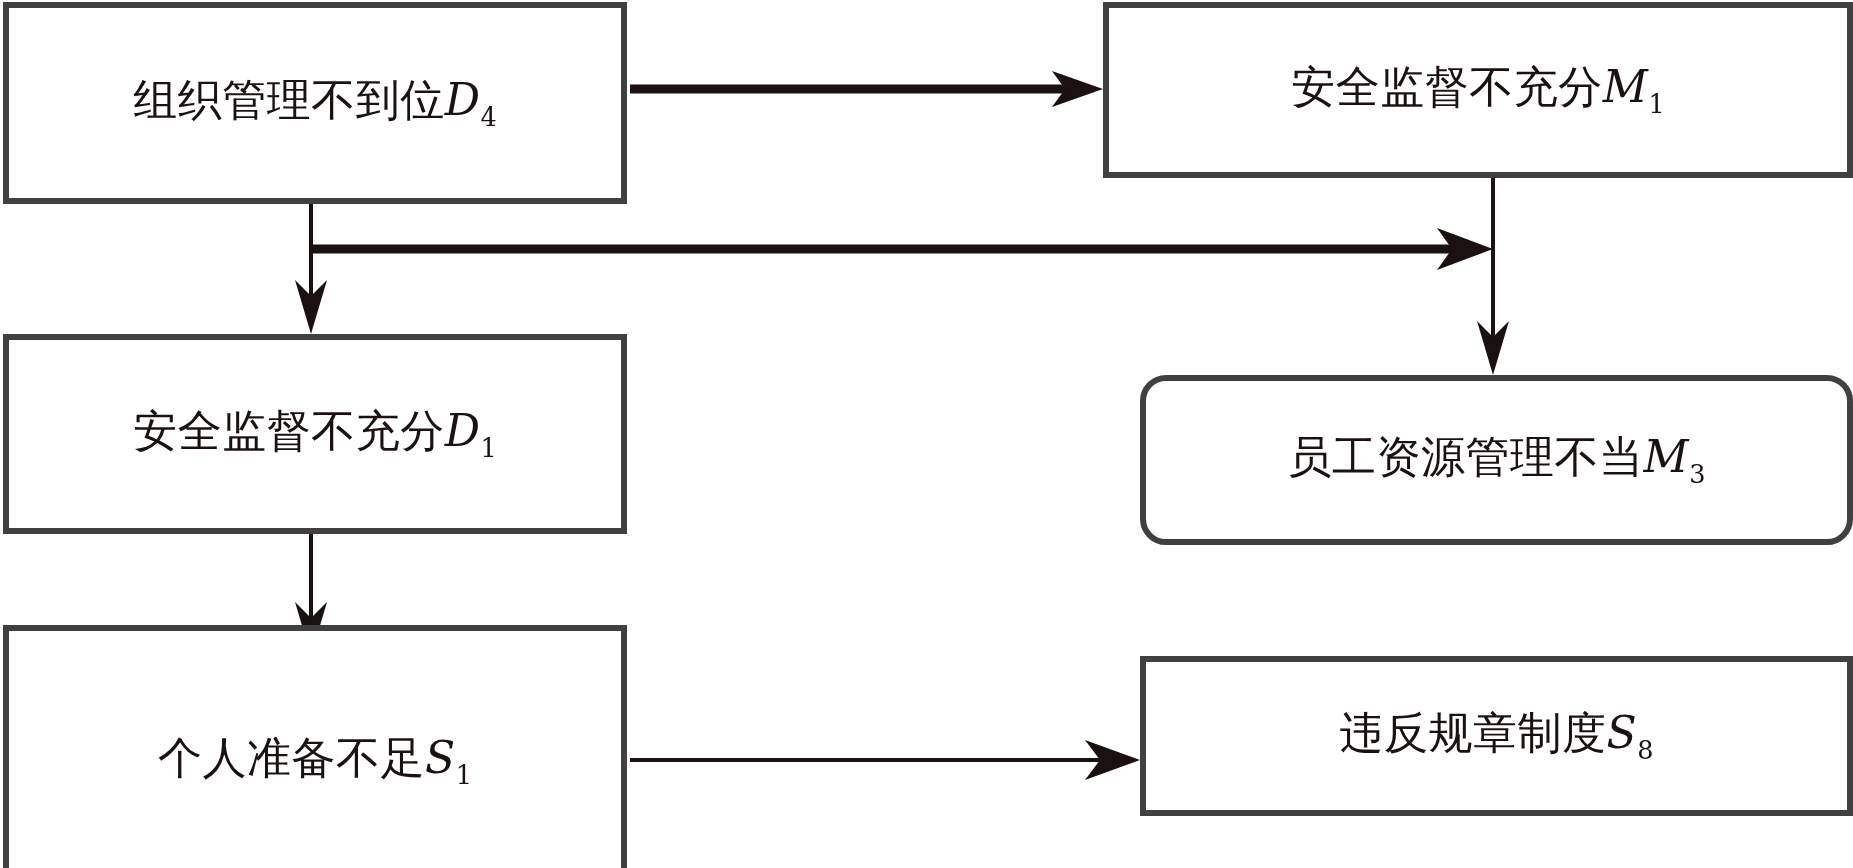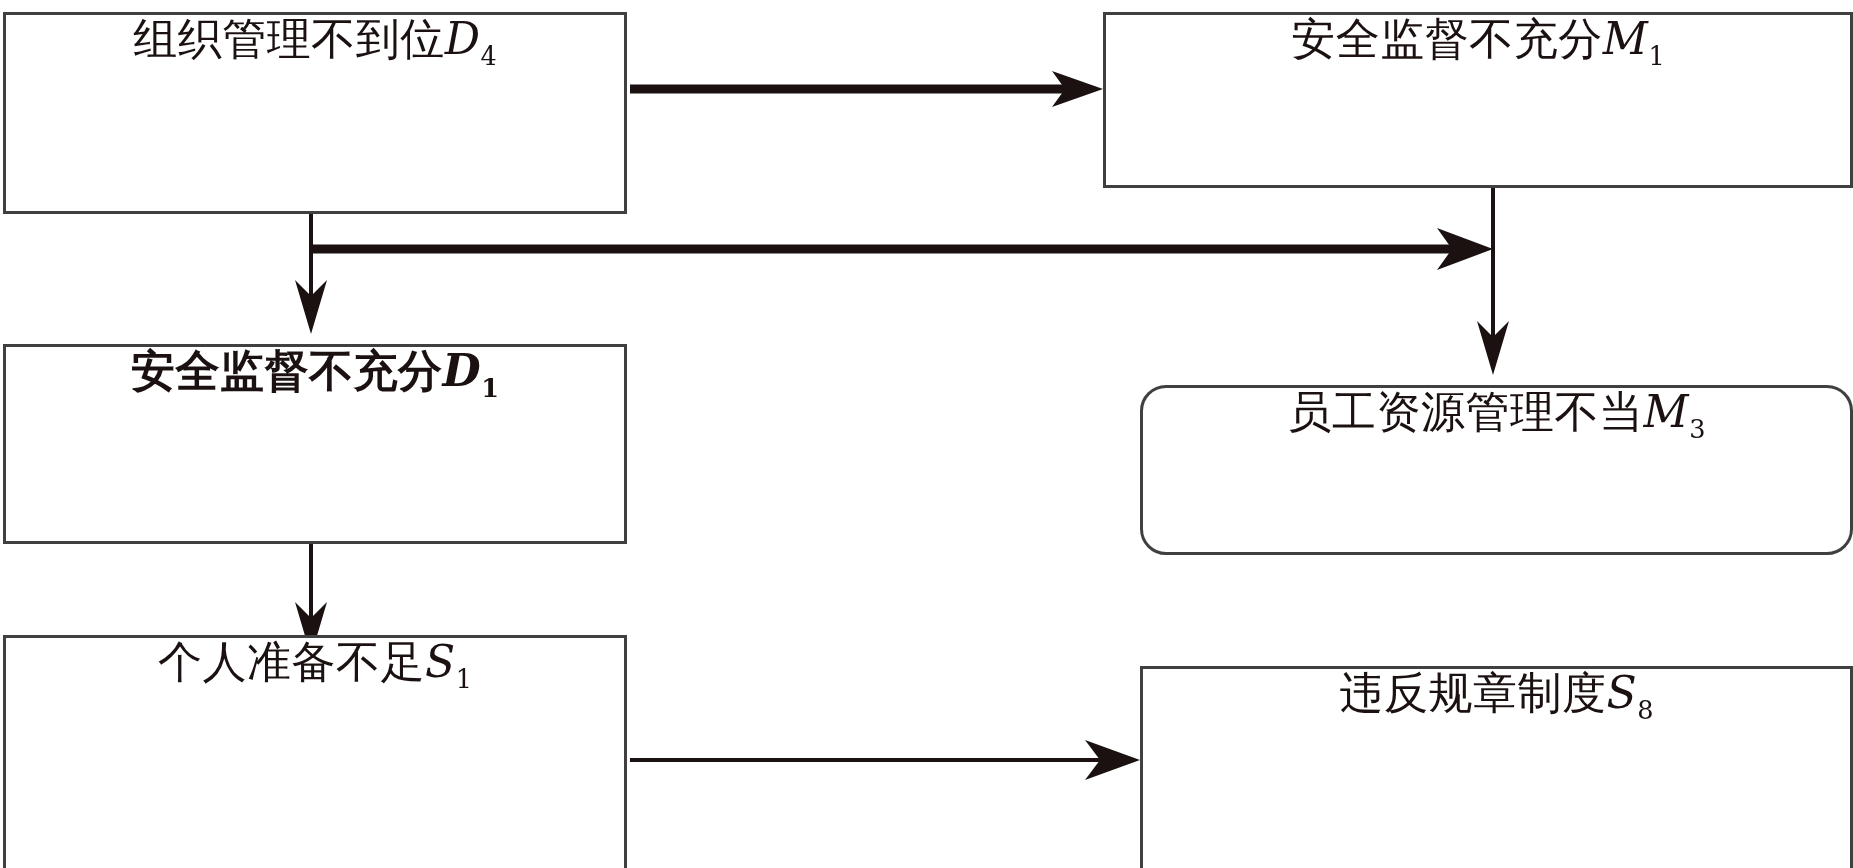--- a/index.html
+++ b/index.html
@@ -13,25 +13,25 @@
     width: 1853px;
     height: 868px;
     background: #ffffff;
     overflow: hidden;
     font-family: "DejaVu Serif", "Liberation Serif", serif;
   }
   .node {
     position: absolute;
     box-sizing: border-box;
     background: #ffffff;
-    border: 3px solid #404040;
+    border: 6px solid #404040;
     display: flex;
+    align-items: center;
     justify-content: center;
     text-align: center;
-    margin-top: 10px;
   }
   .node-label {
     font-family: "DejaVu Serif", "Liberation Serif", serif;
     font-size: 44px;
     line-height: 1.1;
     color: #1a1110;
     white-space: nowrap;
     letter-spacing: 0.5px;
   }
   .node-label .code {
@@ -104,37 +104,37 @@
       <span>组织管理不到位</span><span class="code">D</span><span class="sub">4</span>
     </div>
   </div>
 
   <div class="node" style="left:1103px; top:2px; width:750px; height:176px;">
     <div class="node-label">
       <span>安全监督不充分</span><span class="code">M</span><span class="sub">1</span>
     </div>
   </div>
 
-  <div class="node" style="left:3px; top:334px; width:624px; height:200px;font-weight:bold;">
+  <div class="node" style="left:3px; top:334px; width:624px; height:200px;">
     <div class="node-label">
       <span>安全监督不充分</span><span class="code">D</span><span class="sub">1</span>
     </div>
   </div>
 
   <div class="node" style="left:1140px; top:375px; width:713px; height:170px;border-radius:26px;">
     <div class="node-label">
       <span>员工资源管理不当</span><span class="code">M</span><span class="sub">3</span>
     </div>
   </div>
 
   <div class="node" style="left:3px; top:625px; width:624px; height:272px;">
     <div class="node-label">
       <span>个人准备不足</span><span class="code">S</span><span class="sub">1</span>
     </div>
   </div>
 
-  <div class="node" style="left:1140px; top:656px; width:713px; height:212px;">
+  <div class="node" style="left:1140px; top:656px; width:713px; height:160px;">
     <div class="node-label">
       <span>违反规章制度</span><span class="code">S</span><span class="sub">8</span>
     </div>
   </div>
 
 </div>
 
 </body></html>

